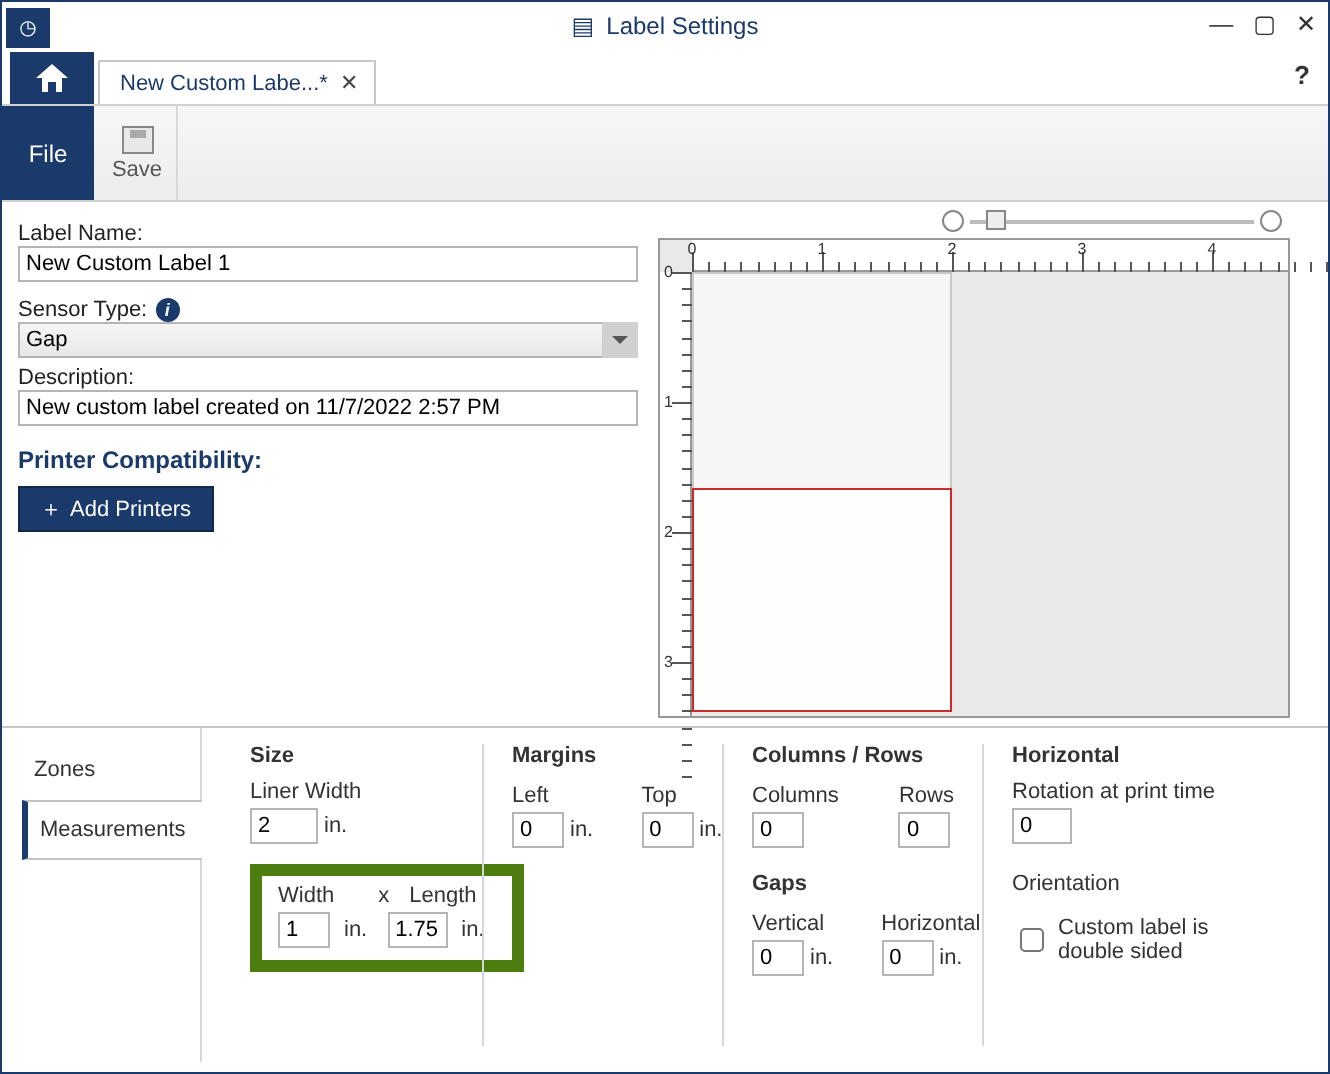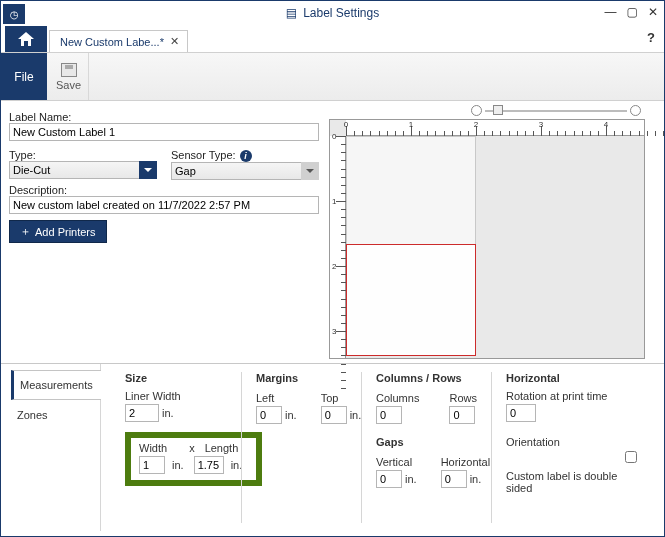--- a/index.html
+++ b/index.html
@@ -73,21 +73,21 @@
   .smin { width:34px; height:18px; border:1px solid #b5b5b5; font-size:11px; padding:0 3px; }
   .unit { font-size:11px; margin:0 6px 0 3px; }
   .hl-box { border:6px solid #4d7c0f; padding:4px 8px 6px 8px; margin-top:10px; display:inline-block; }
   .pair { display:flex; gap:18px; margin-top:2px;justify-content:space-between; }
   .pair > div { display:flex; flex-direction:column; }
   .pair .row { display:flex; align-items:center; margin-top:2px; }
   .ori-wrap { position:relative; width:142px; margin-top:2px; }
   .ori-sel { width:100%; height:20px; border:1px solid #9a9a9a; background:linear-gradient(#f2f2f2,#e3e3e3); padding:0 4px; font-size:11px; }
   .ori-caret { position:absolute; right:0; top:0; width:18px; height:20px; background:#1a3a6b; display:flex; align-items:center; justify-content:center; }
   .ori-caret svg{fill:#fff;}
-  .chk { margin-top:0; font-size:11px; display:flex; align-items:flex-end; gap:4px;flex-direction:column; }
+  .chk { margin-top:10px; font-size:11px; display:flex; align-items:center; gap:4px; }
   .chk input { width:12px; height:12px; }
 </style>
 </head>
 <body>
 
 <div class="titlebar">
   <div class="sys-icon">◷</div>
   <div class="title-wrap">
     <span style="color:#1a3a6b;">▤</span>
     <span>Label Settings</span>
@@ -118,45 +118,35 @@
     <div class="disk"></div>
     <span>Save</span>
   </div>
 </div>
 
 <div class="work">
   <div class="formcol">
     <div class="lbl">Label Name:</div>
     <input class="txt" value="New Custom Label 1" style="">
     <div class="row2">
-      <div>
-        <div class="lbl">Type:</div>
-        <div class="sel-wrap">
-          <input class="sel" value="Die-Cut" style="">
-          <div class="sel-caret">
-              <svg width="8" height="8" viewBox="0 0 8 8">
-                <path d="M0 2 L4 6 L8 2 Z"></path>
-              </svg>
-            </div>
-        </div>
-      </div>
       <div>
         <div class="lbl"><span>Sensor Type:</span><span class="info-ico">i</span></div>
         <div class="sel-wrap">
           <input class="sel" value="Gap" style="">
           <div class="sel-caret gray-caret">
               <svg width="8" height="8" viewBox="0 0 8 8">
                 <path d="M0 2 L4 6 L8 2 Z"></path>
               </svg>
             </div>
         </div>
       </div>
     </div>
     <div class="lbl">Description:</div>
     <input class="txt" value="New custom label created on 11/7/2022 2:57 PM" style="">
+    <div class="compat">Printer Compatibility:</div>
     <button class="add-btn">
       <span>＋</span>
       <span>Add Printers</span>
     </button>
   </div>
 
   <div class="preview">
     <div class="zoombar">
       <div class="mag l"></div>
       <div class="track"></div>
@@ -252,22 +242,22 @@
       <div class="sheet">
         <div class="liner" style="width:130px; height:220px;"></div>
         <div class="label-rect" style="left:0; top:108px; width:130px; height:112px;"></div>
       </div>
     </div>
   </div>
 </div>
 
 <div class="bottom">
   <div class="side-tabs">
+    <div class="side-tab">Zones</div>
     <div class="side-tab active">Measurements</div>
-    <div class="side-tab">Zones</div>
   </div>
   <div class="panels">
     <div class="panel" style="width:130px;">
       <h4>Size</h4>
       <div class="subl">Liner Width</div>
       <div class="row" style="display:flex;align-items:center;margin-top:2px;">
         <input class="smin" value="2" style="">
         <span class="unit">in.</span>
       </div>
       <div class="hl-box">

